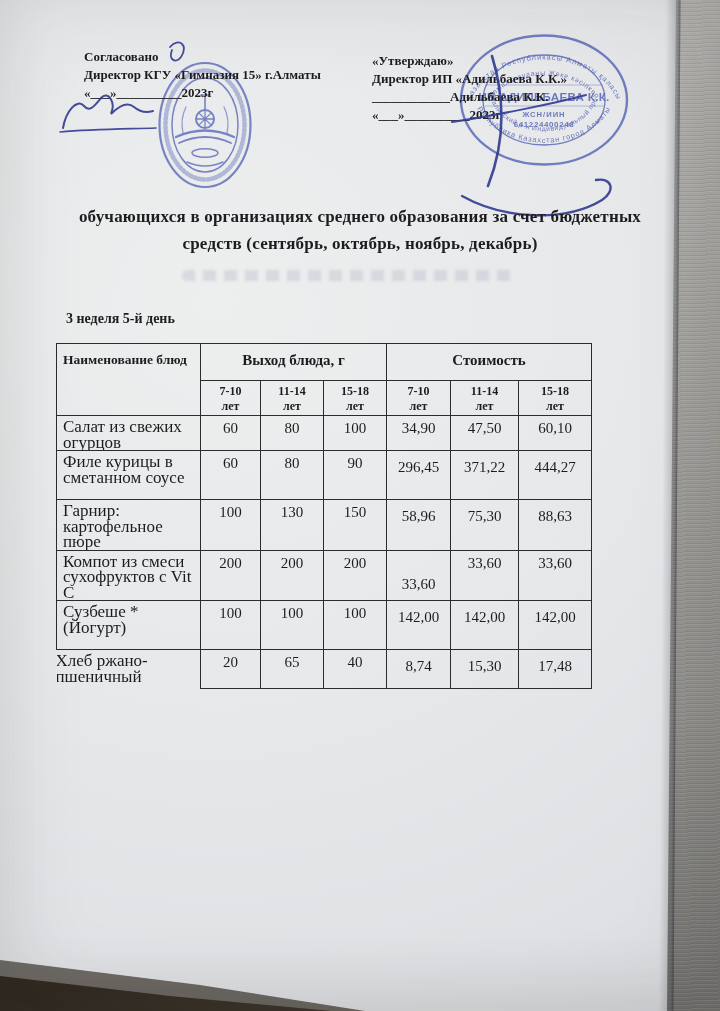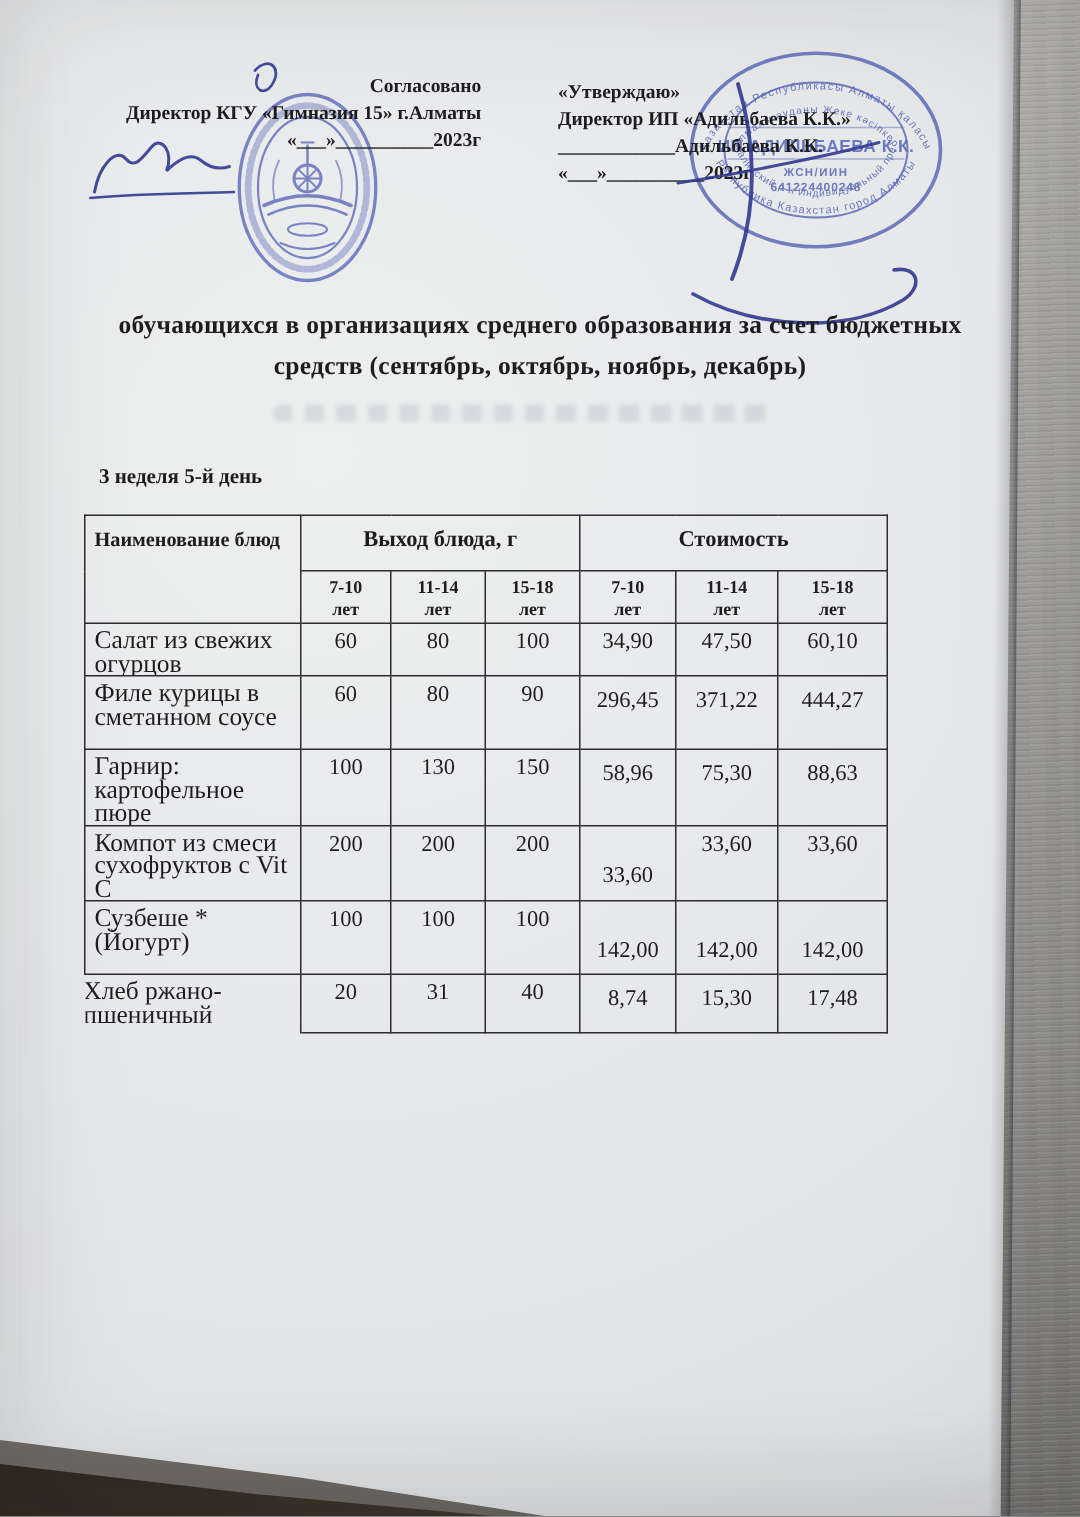--- a/index.html
+++ b/index.html
@@ -30,40 +30,40 @@
   .bottom-dark {
     position:absolute; inset:0;
     clip-path: polygon(0px 976px, 170px 996px, 332px 1011px, 0px 1011px);
     background: linear-gradient(100deg, #262018 0%, #3b332a 55%, #13100a 100%);
   }
   .vignette { position:absolute; inset:0; pointer-events:none;
     box-shadow: inset 0 0 95px rgba(45,45,60,.10), inset 0 -25px 55px rgba(70,62,52,.08); }
 
   .approval { position:absolute; font-weight:bold; font-size:13px; line-height:18px; white-space:nowrap; }
   .approval .ln { height:18px; }
-  .approval.left  { left:84px; top:48px;text-align:right; }
+  .approval.left  { left:84px; top:48px; }
   .approval.left .ln3 { margin-top:2px; }
   .approval.right { left:372px; top:52px; width:256px; text-align:left; }
 
   .title { position:absolute; left:48px; top:204px; width:624px; text-align:center;
     font-weight:bold; font-size:17px; line-height:26.5px; letter-spacing:.2px; }
   .ghost-line { position:absolute; left:182px; top:270px; width:332px; height:11px; border-radius:5px;
     background: repeating-linear-gradient(90deg, rgba(105,115,150,.16) 0 13px, rgba(105,115,150,0) 13px 21px);
     filter: blur(1.4px); }
   .subtitle { position:absolute; left:66px; top:311px; font-weight:bold; font-size:14px; }
 
   table.menu { position:absolute; left:56px; top:343px; border-collapse:collapse; table-layout:fixed; }
   table.menu th, table.menu td { border:1.6px solid #2c2c2e; margin:0; overflow:hidden; }
   th.name-hdr { font-size:13.5px; text-align:left; vertical-align:top; padding:8px 3px 0 6px; font-weight:bold; }
   th.group { font-size:15px; vertical-align:top; padding-top:8px; font-weight:bold; }
   th.age { font-size:12px; vertical-align:top; padding-top:3px; font-weight:bold; line-height:15px; }
   td.name { font-size:17px; line-height:15.5px; text-align:left; vertical-align:top; padding:3px 3px 0 6px; }
   td.num  { font-size:15px; text-align:center; vertical-align:top; padding-top:4px; }
   td.low  { vertical-align:bottom; padding-bottom:7px; }
-  td.low2 { vertical-align:bottom; padding-bottom:6px; }
+  td.low2 { vertical-align:bottom; padding-bottom:23px; }
   td.shift { padding-top:8px; }
   tr.last td.name { border-left:none; border-bottom:none; }
   tr.last td.name .txt { margin-left:-7px; }
 
   .stamp, .sig { position:absolute; pointer-events:none; }
   .stamp { filter: blur(.35px); }
 </style>
 </head>
 <body>
 
@@ -239,21 +239,21 @@
       <td class="num">100</td>
       <td class="num low2">142,00</td>
       <td class="num low2">142,00</td>
       <td class="num low2">142,00</td>
     </tr>
     <tr style="height:39px" class="last">
       <td class="name">
         <div class="txt">Хлеб ржано-пшеничный</div>
           </td>
       <td class="num">20</td>
-      <td class="num">31</td>
+      <td class="num">65</td>
       <td class="num">40</td>
       <td class="num shift">8,74</td>
       <td class="num shift">15,30</td>
       <td class="num shift">17,48</td>
     </tr>
   </tbody>
     </table>
 
   <div class="vignette"></div>
 </div>

